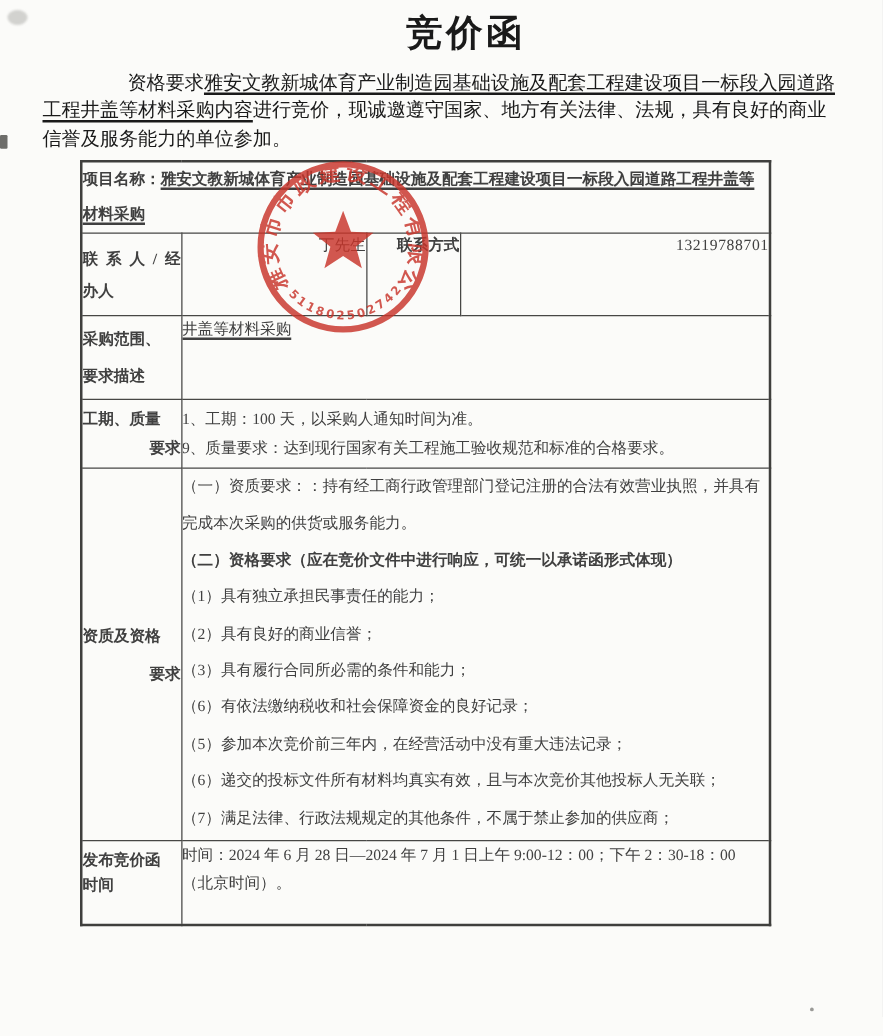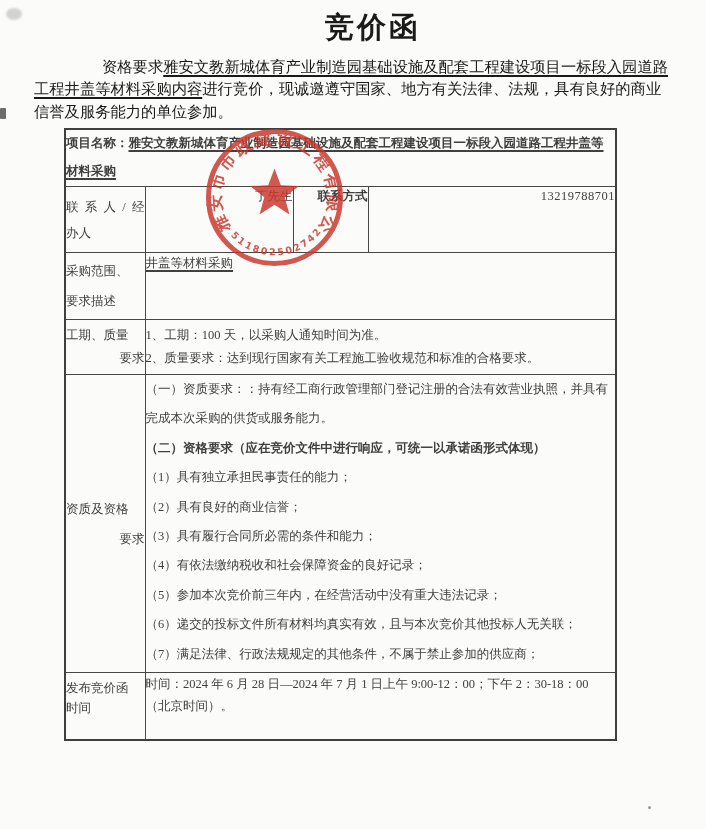--- a/index.html
+++ b/index.html
@@ -67,21 +67,21 @@
   .tr4 td{height:65px;}
   .tr5 td{height:66px;}
   .tr6 td{height:54px;}
   .tr7 td{height:297px;}
   .tr8 td{height:61px;}
 
   td.cell-flow{padding:5px 7px 0 7px;font-size:14px;line-height:27.5px;}
   td.cell-flow2{padding:3px 7px 0 7px;font-size:14px;line-height:25px;}
   .val{font-weight:normal;font-size:13.8px;}
 
-  td.lbl{font-weight:normal;font-size:13.5px;padding:0 4px;}
+  td.lbl{font-weight:bold;font-size:13.5px;padding:0 4px;}
   .lline{text-align:left;}
   .lline.c{text-align:right;}
   .lline.j{text-align:justify;text-align-last:justify;}
   .v-mid{vertical-align:middle !important;}
 
   .lbl-r3{line-height:26px;padding-top:7px !important;}
   .lbl-r5{line-height:30px;}
   .lbl-r6{line-height:23px;}
   .lbl-r7{line-height:30px;}
   .lbl-r8{line-height:20px;padding-top:5px !important;}
@@ -147,36 +147,36 @@
       </td>
       <td colspan="3" class="scope-val"><span class="u">井盖等材料采购</span></td>
     </tr>
     <tr class="tr6">
       <td class="lbl lbl-r6 v-mid">
         <div class="lline">工期、质量</div>
         <div class="lline c">要求</div>
       </td>
       <td colspan="3" class="sched-val v-mid">
         <div class="nw">1、工期：100 天，以采购人通知时间为准。</div>
-        <div class="nw">2、质量要求：达到现行国家有关工程施工验收规范和标准的合格要求。</div>
+        <div class="nw">9、质量要求：达到现行国家有关工程施工验收规范和标准的合格要求。</div>
       </td>
     </tr>
     <tr class="tr7">
       <td class="lbl lbl-r7 v-mid">
         <div class="lline">资质及资格</div>
         <div class="lline c">要求</div>
       </td>
       <td colspan="3" class="qual-val">
         <div class="nw">（一）资质要求：：持有经工商行政管理部门登记注册的合法有效营业执照，并具有</div>
         <div class="nw">完成本次采购的供货或服务能力。</div>
         <div class="nw b">（二）资格要求（应在竞价文件中进行响应，可统一以承诺函形式体现）</div>
         <div class="nw">（1）具有独立承担民事责任的能力；</div>
         <div class="nw">（2）具有良好的商业信誉；</div>
         <div class="nw">（3）具有履行合同所必需的条件和能力；</div>
-        <div class="nw">（4）有依法缴纳税收和社会保障资金的良好记录；</div>
+        <div class="nw">（6）有依法缴纳税收和社会保障资金的良好记录；</div>
         <div class="nw">（5）参加本次竞价前三年内，在经营活动中没有重大违法记录；</div>
         <div class="nw">（6）递交的投标文件所有材料均真实有效，且与本次竞价其他投标人无关联；</div>
         <div class="nw">（7）满足法律、行政法规规定的其他条件，不属于禁止参加的供应商；</div>
       </td>
     </tr>
     <tr class="tr8">
       <td class="lbl lbl-r8">
         <div class="lline">发布竞价函</div>
         <div class="lline">时间</div>
       </td>

